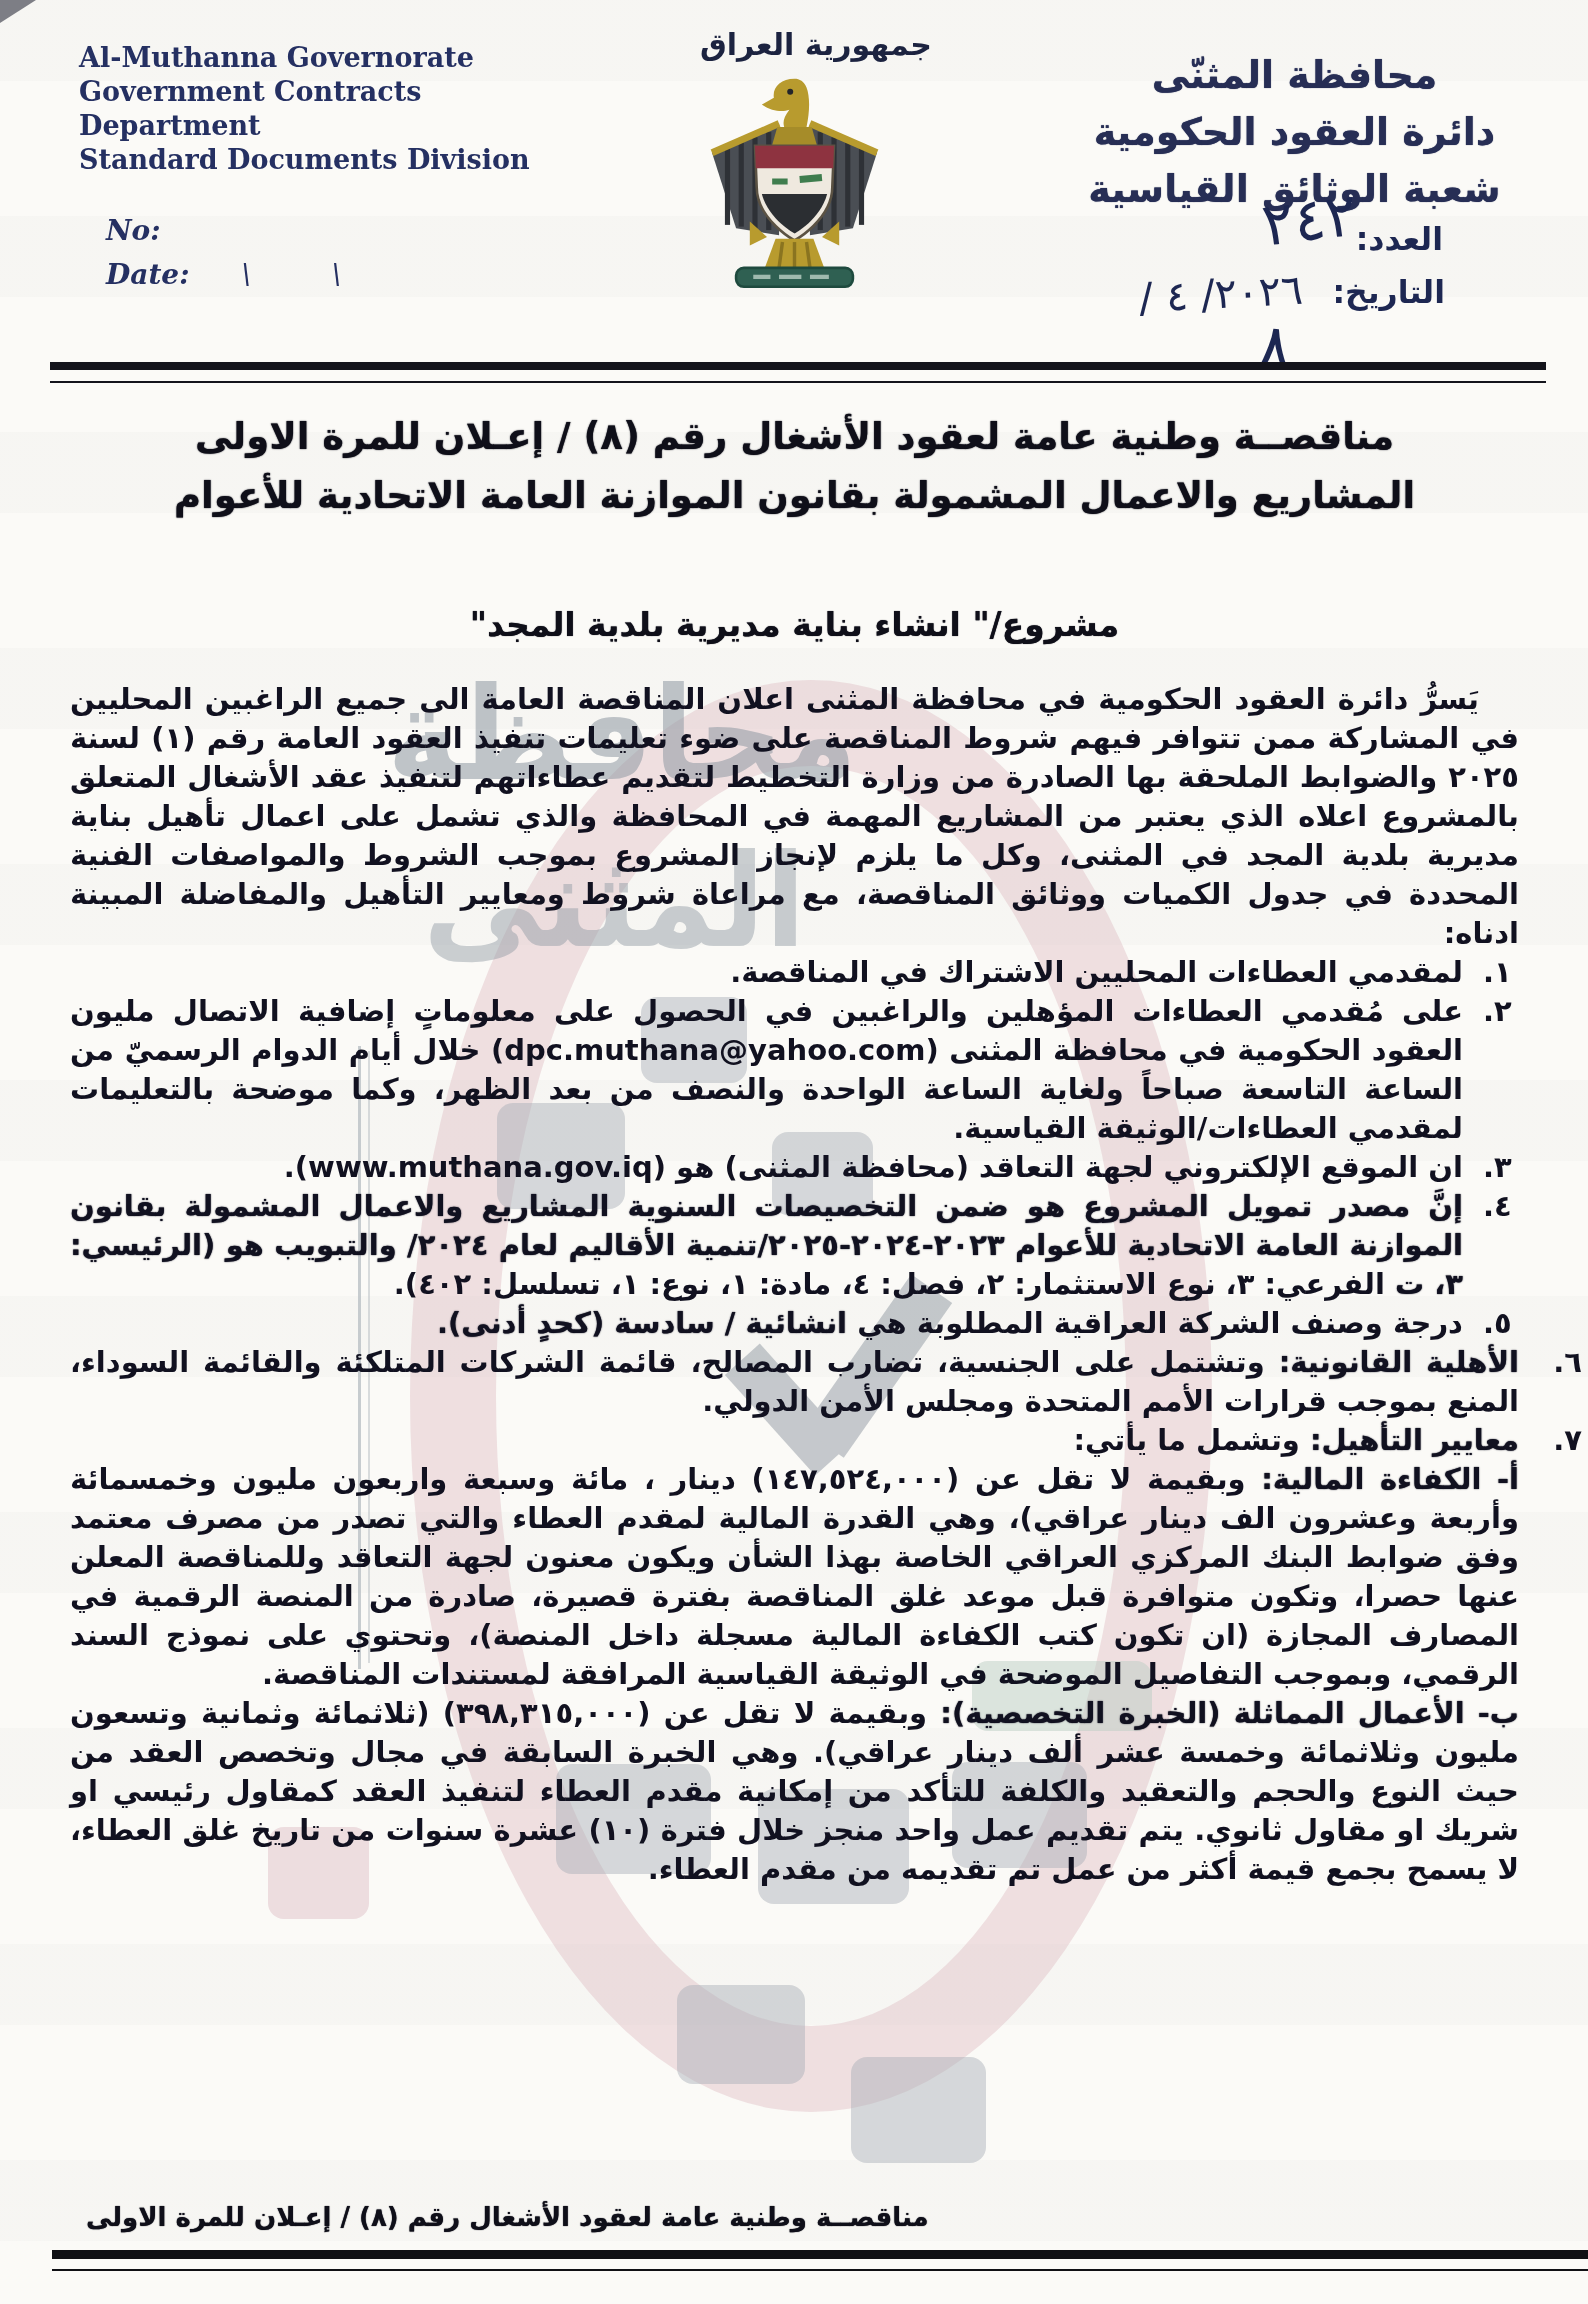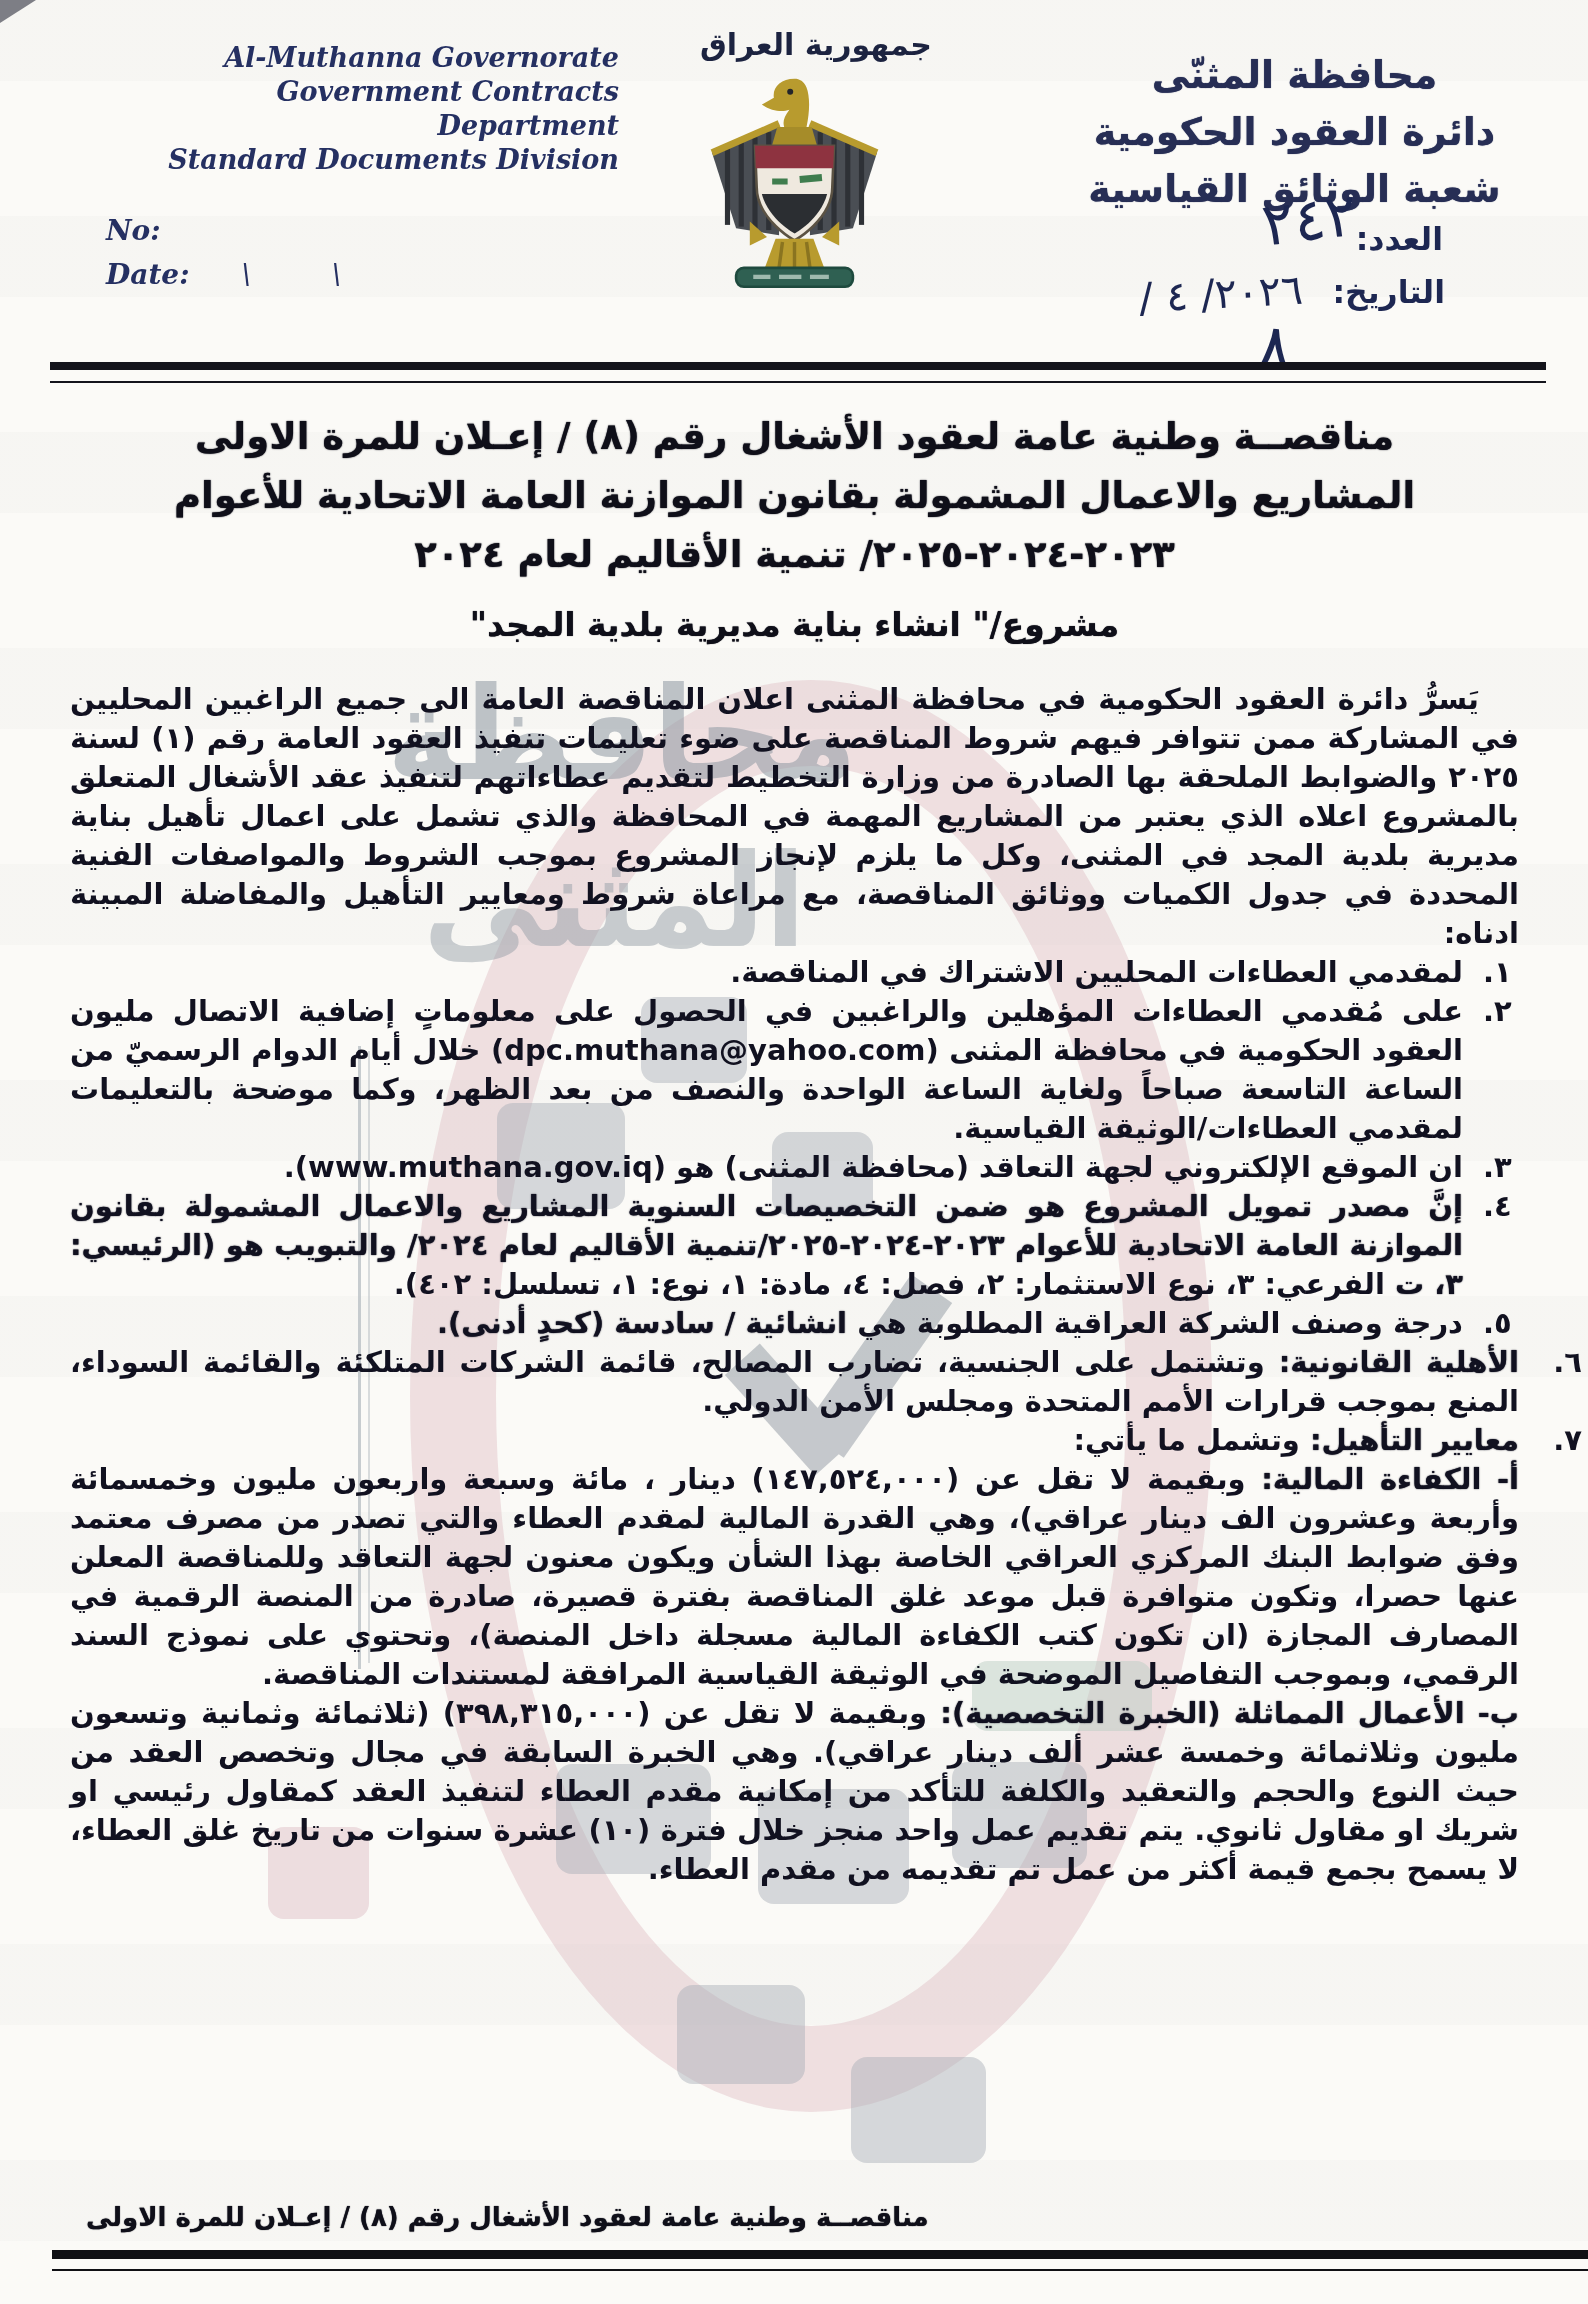--- a/index.html
+++ b/index.html
@@ -29,23 +29,23 @@
   .wm-check i { position:absolute; background:#99a1a9; display:block; }
   .wm-check i.a { left:0;   top:99px; width:135px; height:47px; transform:rotate(48deg); }
   .wm-check i.b { left:63px; top:54px; width:189px; height:50px; transform:rotate(-55deg); }
   .fold-line { position:absolute; background:#b6bcc2; opacity:.75; }
   .corner-mark {
     position:absolute; top:0; left:0; width:0; height:0; opacity:.65;
     border-top:23.4px solid #3c3e49; border-right:36px solid transparent;
   }
   
   .hdr-left {
-    position:absolute; top:41px; left:88px; width:531px; z-index:1;
-    text-align:right; color:#253062;
-    font-family:"DejaVu Serif", serif; font-style:italic; font-weight:bold;
+    position:absolute; top:41px; left:79px; width:531px; z-index:1;
+    text-align:left; color:#253062;
+    font-family:"DejaVu Serif", serif; font-weight:bold;
     font-size:27px; line-height:34px;
   }
   .hdr-meta-left {
     position:absolute; z-index:1; color:#253062;
     font-family:"DejaVu Serif", serif; font-style:italic; font-weight:bold; font-size:28px;
   }
   #no-line   { top:214px; left:106px; }
   #date-line { top:258px; left:106px; }
   #date-line .slashes { margin-left:52px; letter-spacing:36px; font-weight:normal; }
   .emblem-wrap { position:absolute; left:700px; top:27px; width:387px; text-align:left; z-index:1; }
@@ -192,21 +192,20 @@
   <div class="hdr-meta-right" id="num-value">٢٤٢</div>
   <div class="hdr-meta-right" id="date-label">التاريخ:</div>
   <div class="hdr-meta-right" id="date-value">٢٠٢٦/ ٤ /</div>
   <div class="hdr-meta-right" id="date-day">٨</div>
 
   <div class="sep"></div>
 
   <div class="title">
     <div>مناقصــة وطنية عامة لعقود الأشغال رقم (٨) / إعـلان للمرة الاولى</div>
     <div>المشاريع والاعمال المشمولة بقانون الموازنة العامة الاتحادية للأعوام</div>
-    <div>٢٠٢٣-٢٠٢٤-٢٠٢٥/ تنمية الأقاليم لعام ٢٠٢٤</div>
   </div>
   <div class="project">مشروع/" انشاء بناية مديرية بلدية المجد"</div>
 
   <div class="body-text">
     <p class="intro">يَسرُّ دائرة العقود الحكومية في محافظة المثنى اعلان المناقصة العامة الى جميع الراغبين المحليين في المشاركة ممن تتوافر فيهم شروط المناقصة على ضوء تعليمات تنفيذ العقود العامة رقم (١) لسنة ٢٠٢٥ والضوابط الملحقة بها الصادرة من وزارة التخطيط لتقديم عطاءاتهم لتنفيذ عقد الأشغال المتعلق بالمشروع اعلاه الذي يعتبر من المشاريع المهمة في المحافظة والذي تشمل على اعمال تأهيل بناية مديرية بلدية المجد في المثنى، وكل ما يلزم لإنجاز المشروع بموجب الشروط والمواصفات الفنية المحددة في جدول الكميات ووثائق المناقصة، مع مراعاة شروط ومعايير التأهيل والمفاضلة المبينة ادناه:</p>
 
     <p class="li">
       <span class="num">١.</span>
       <span>لمقدمي العطاءات المحليين الاشتراك في المناقصة.</span>
     </p>

